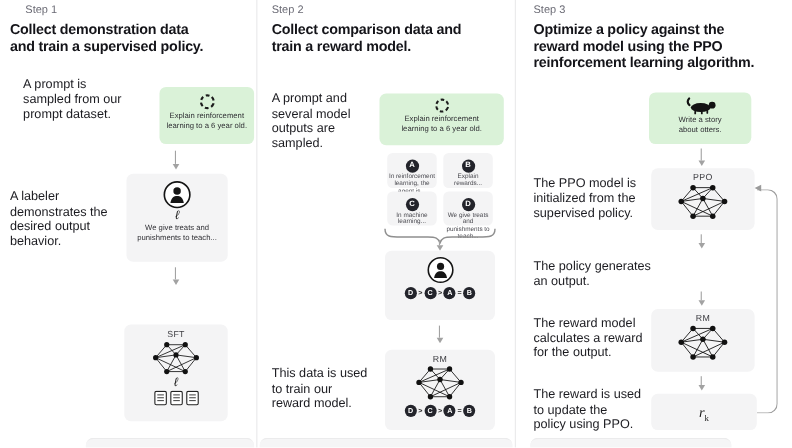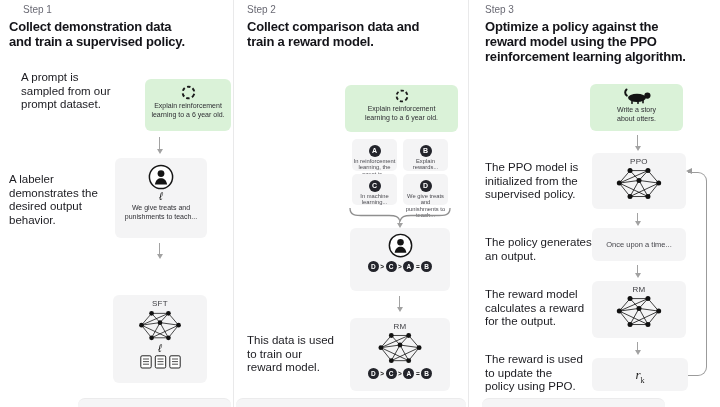--- a/index.html
+++ b/index.html
@@ -148,20 +148,24 @@
             <line x1="32" y1="9.2" x2="38" y2="9.2"></line>
         </g>
       </svg>
     </span>
   </div>
 
   <div class="step-label" style="left:247px;top:4px;">Step 2</div>
   <div class="step-title" style="left:247px;top:19px;width:215px;">Collect comparison data and
 train a reward model.</div>
 
+  <div class="annotation" style="left:247px;top:84px;">A prompt and
+several model
+outputs are
+sampled.</div>
 
   <div class="gbox" style="left:345px;top:85px;width:113px;height:47px;">
     <span class="icon-row" style="margin-top:4px;">
       <svg width="14" height="14" viewBox="0 0 16 16">
         <circle cx="8" cy="8" r="6.2" fill="none" stroke="#1c1c1c" stroke-width="2.1" stroke-dasharray="3.6 2.6" transform="rotate(20 8 8)"></circle>
       </svg>
     </span>
     <div class="box-caption">Explain reinforcement
 learning to a 6 year old.</div>
   </div>
@@ -329,23 +333,20 @@
     </span>
   </div>
 
   <div class="arrow" style="left:632px;top:213px;">
       <div class="shaft" style="height:8px;"></div>
     </div>
 
   <div class="annotation" style="left:485px;top:236px;">The policy generates
 an output.</div>
 
-  <div class="nbox" style="left:592px;top:228px;width:94px;height:33px;">
-    <span class="once-text">Once upon a time...</span>
-  </div>
 
   <div class="arrow" style="left:632px;top:265px;">
       <div class="shaft" style="height:8px;"></div>
     </div>
 
   <div class="annotation" style="left:485px;top:288px;">The reward model
 calculates a reward
 for the output.</div>
 
   <div class="nbox" style="left:592px;top:281px;width:94px;height:57px;">

